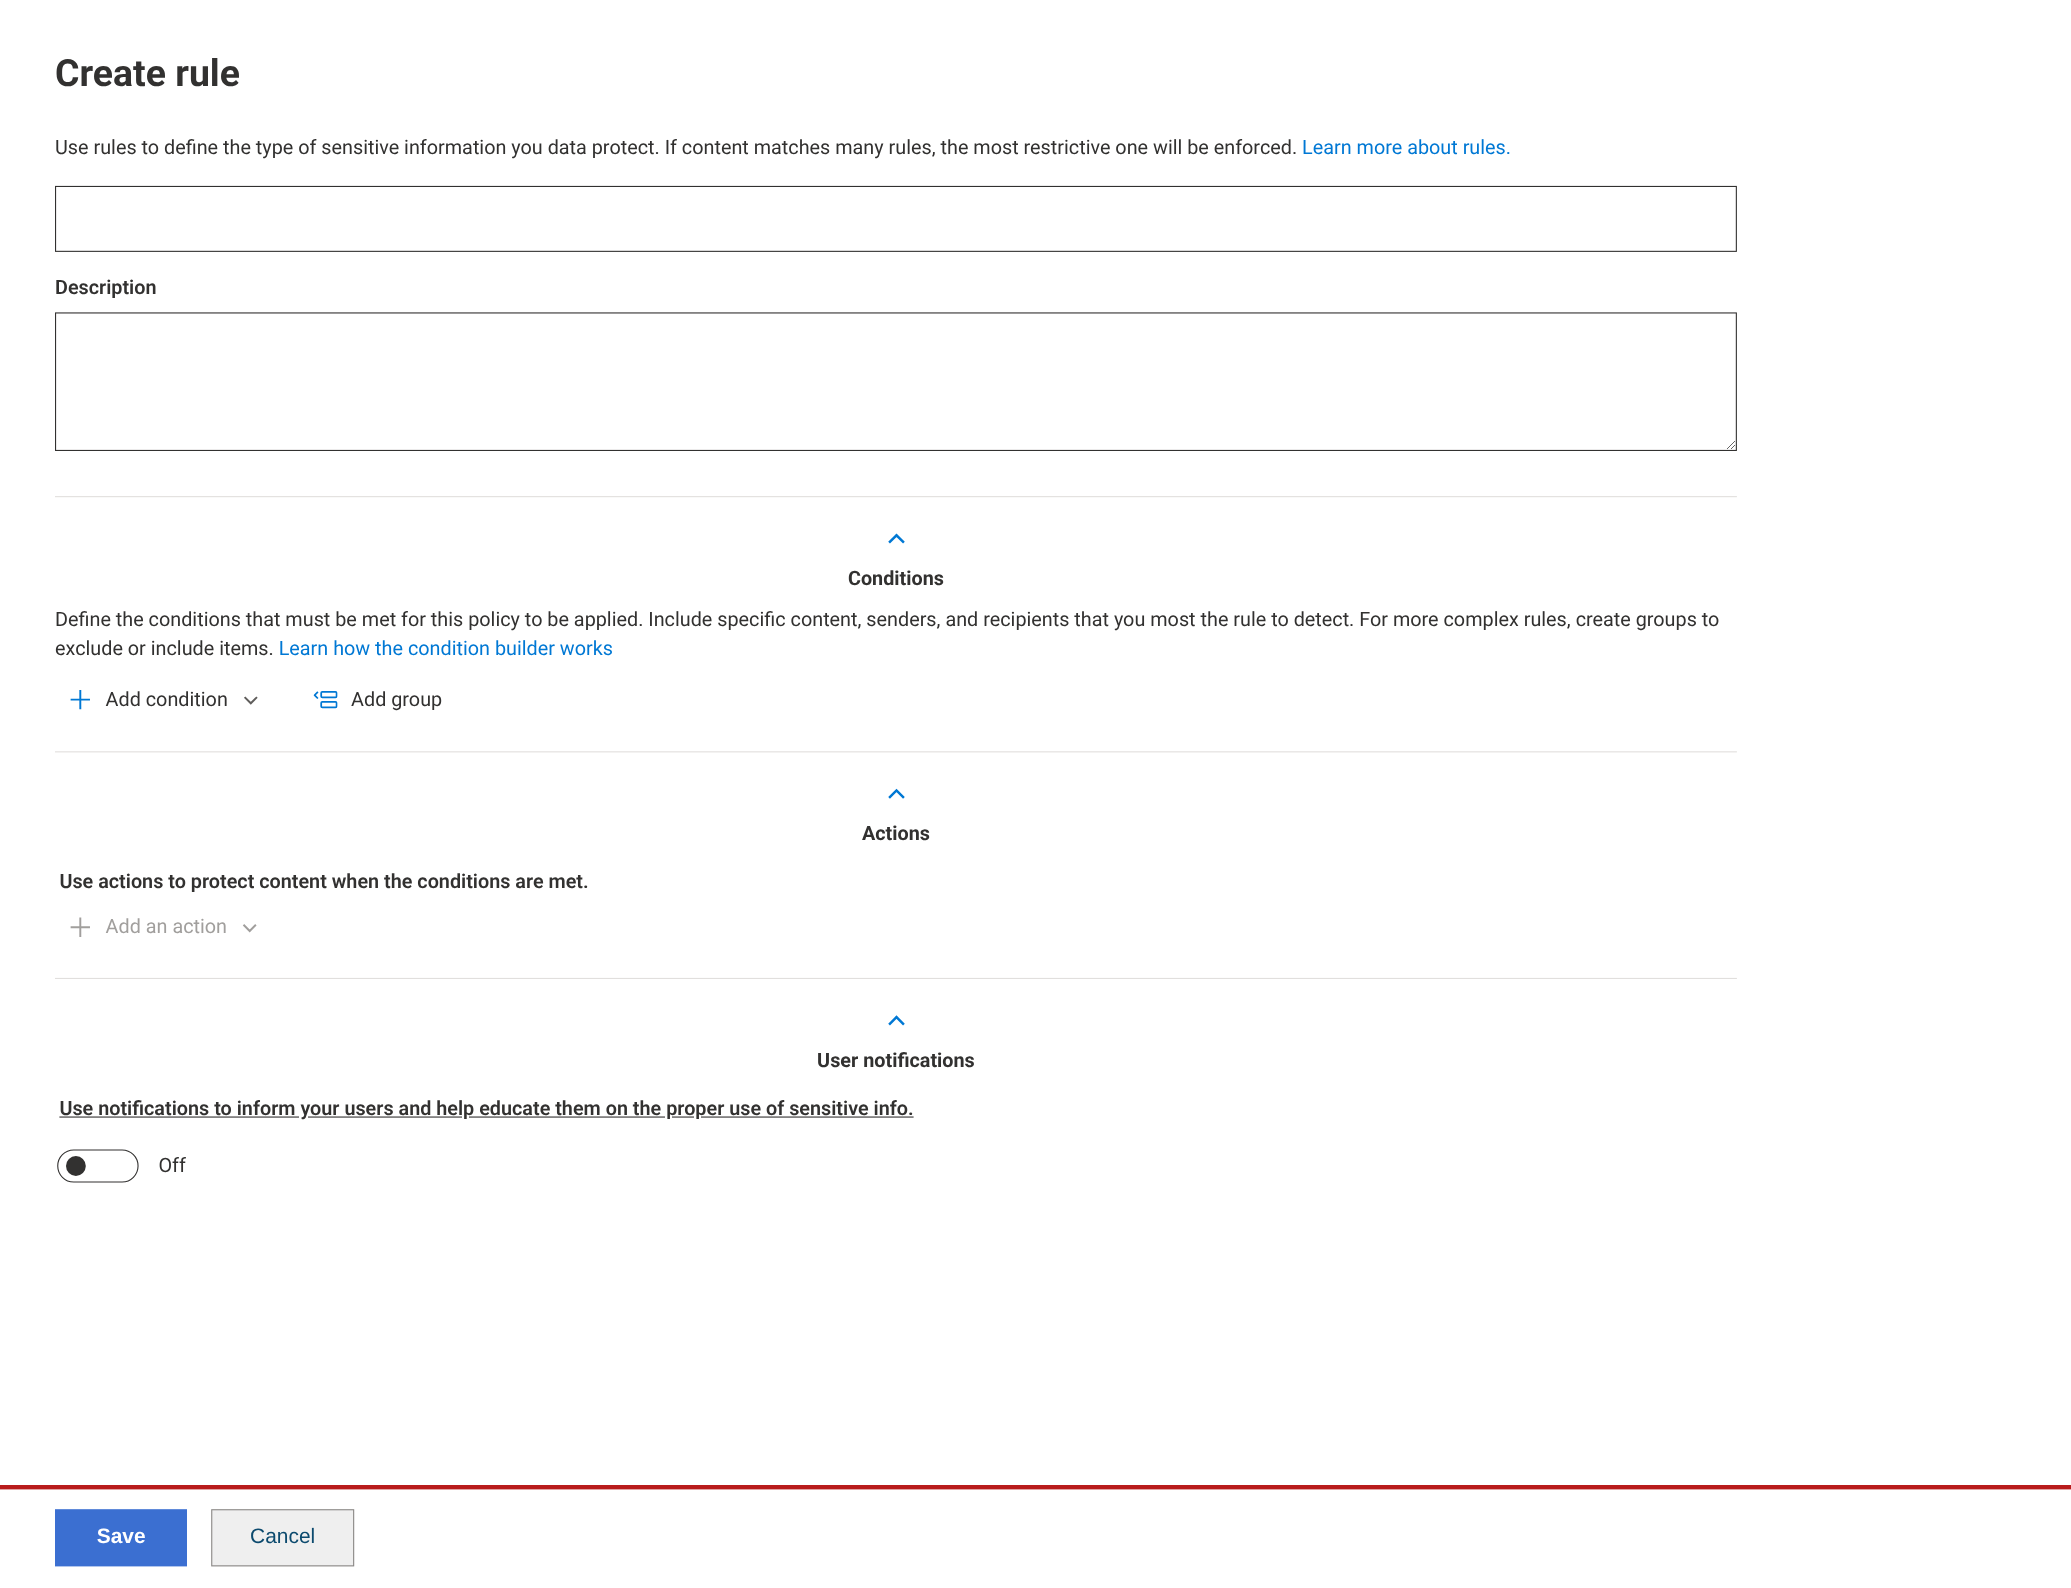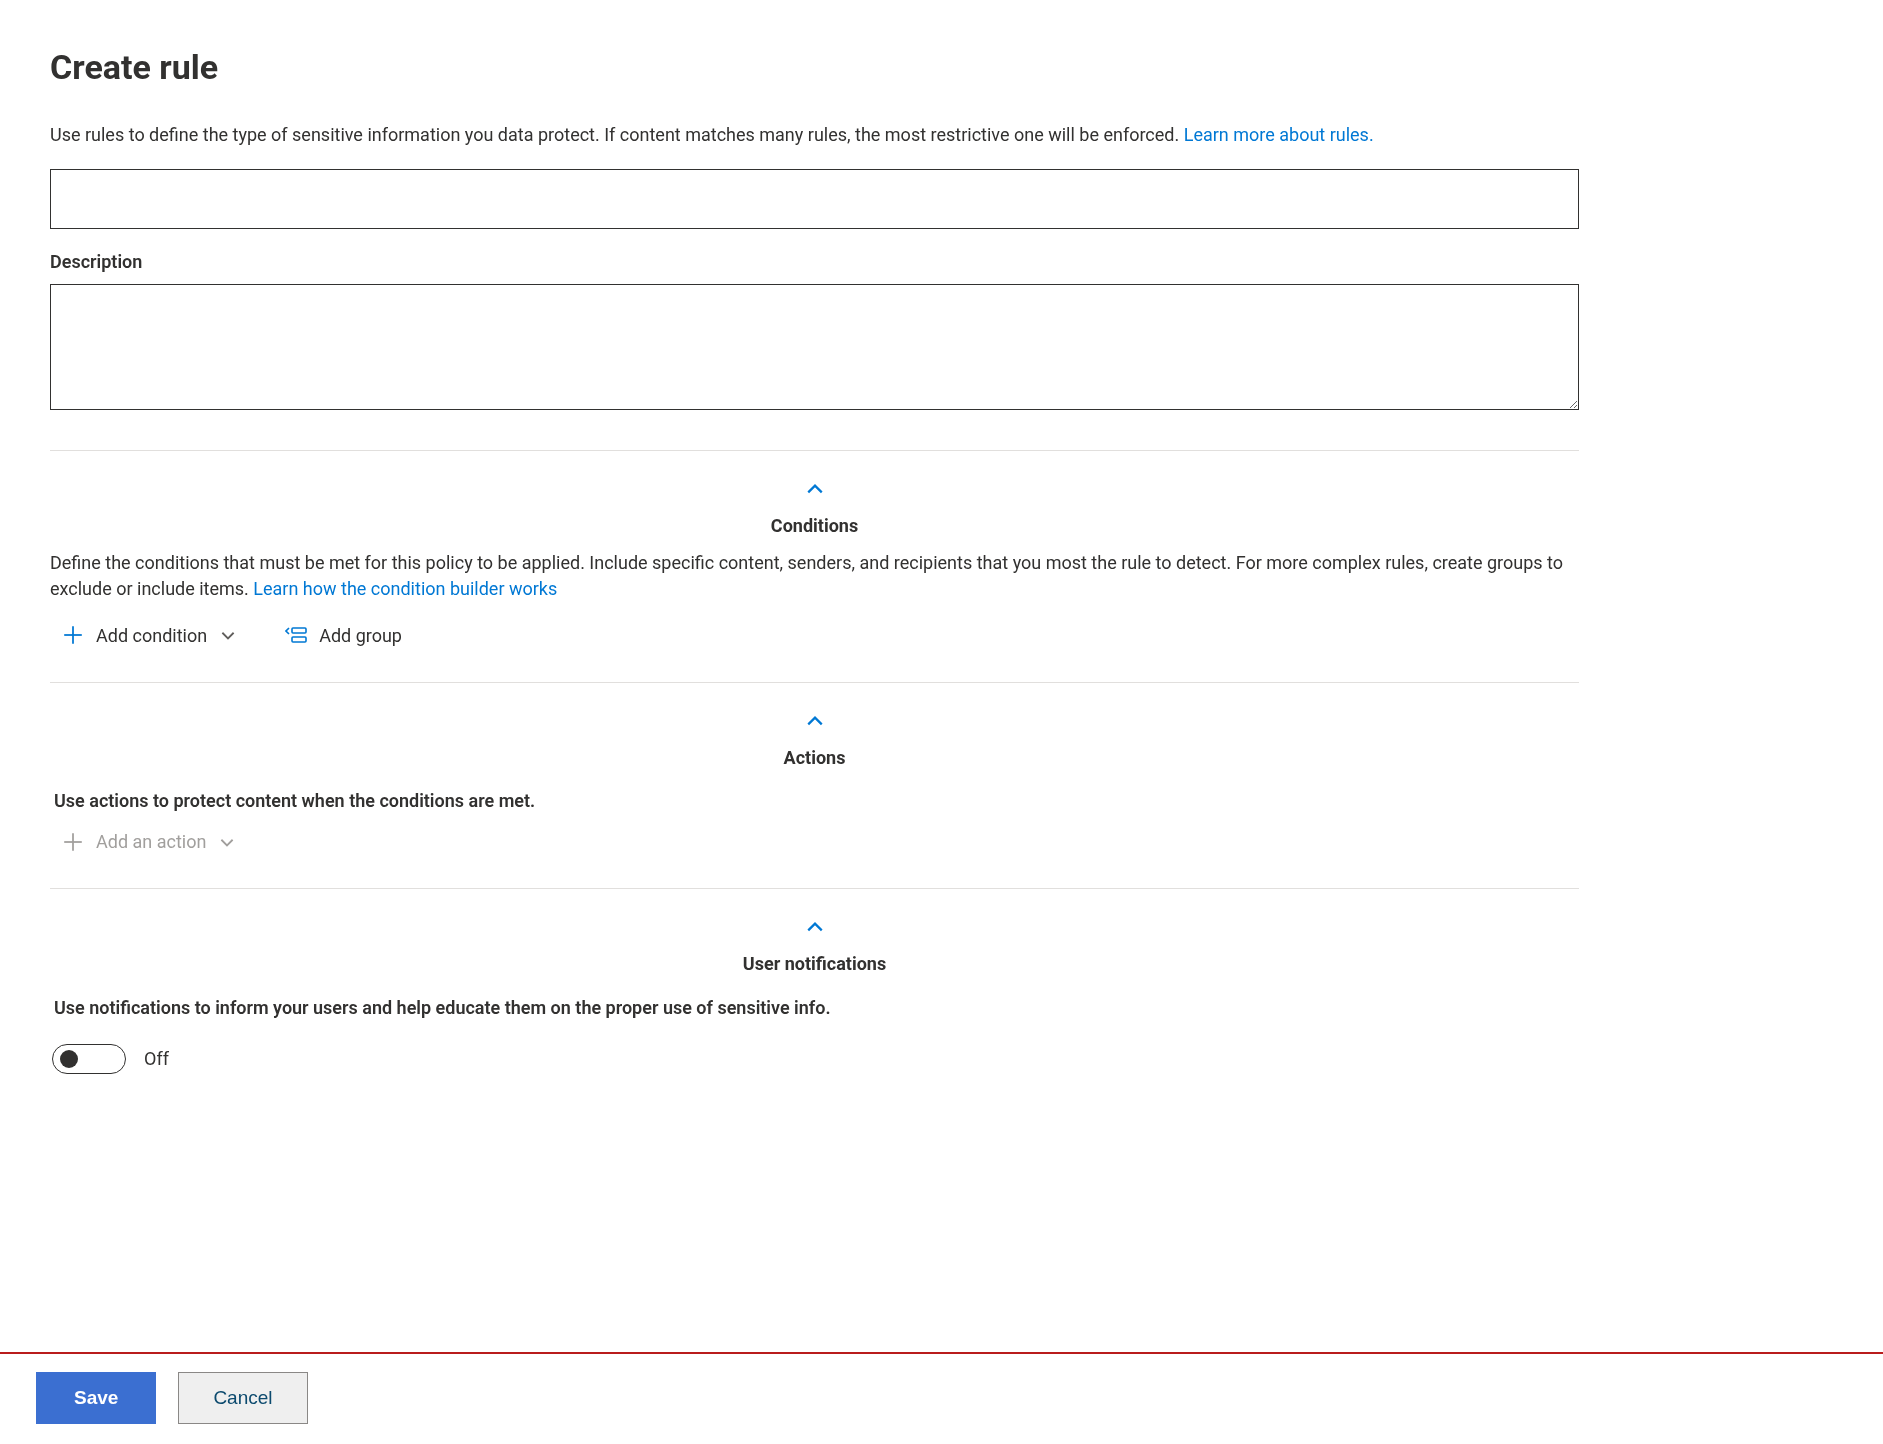--- a/index.html
+++ b/index.html
@@ -23,21 +23,21 @@
 .cmd{display:flex;align-items:center;gap:12px;cursor:pointer;color:#323130;}
 .cmd .icon{width:22px;height:22px;display:flex;align-items:center;justify-content:center;color:#0078d4;}
 .cmd .chev{width:18px;height:18px;display:flex;align-items:center;justify-content:center;color:#605e5c;}
 .cmd svg{stroke-width:1.6;fill:none;}
 .cmd.disabled{color:#a19f9d;cursor:default;}
 .cmd.disabled .icon{color:#a19f9d;}
 .cmd.disabled .chev{color:#a19f9d;}
 .toggle-row{display:flex;align-items:center;gap:18px;margin:24px 0 0 2px;}
 .toggle{width:74px;height:30px;border:1px solid #323130;border-radius:16px;background:#fff;position:relative;cursor:pointer;box-sizing:border-box;}
 .toggle .knob{position:absolute;width:18px;height:18px;border-radius:50%;background:#323130;top:5px;left:7px;}
-.footer{position:fixed;left:0;right:0;bottom:0;background:#fff;border-top:2px solid #b91c1c;padding:18px 0 20px 36px;display:flex;gap:22px;}
+.footer{position:fixed;left:0;right:0;bottom:0;background:#fff;border-top:4px solid #b91c1c;padding:18px 0 20px 50px;display:flex;gap:22px;}
 button.primary{background:#3b6fd1;color:#fff;border:none;padding:14px 38px;font-size:19px;font-weight:600;cursor:pointer;}
 button.secondary{background:#efefef;color:#0c4a6e;border:1px solid #8a8886;padding:14px 34px;font-size:19px;font-weight:400;cursor:pointer;}
 .spacer{height:140px;}
 </style>
 </head>
 <body>
 
 <div class="page">
   <div class="content">
 
@@ -130,21 +130,21 @@
 
     
     <div class="section-header">
       <span class="chevron-up-icon">
         <svg viewBox="0 0 16 16">
             <polyline points="2,11 8,5 14,11"></polyline>
           </svg>
       </span>
       <span class="title">User notifications</span>
     </div>
-    <p class="section-subdesc" style="font-weight:600;">Use notifications to inform your users and help educate them on the proper use of sensitive info.</p>
+    <p class="section-subdesc" style="font-weight:600;text-decoration:underline;">Use notifications to inform your users and help educate them on the proper use of sensitive info.</p>
 
     <div class="toggle-row">
       <div class="toggle">
         <div class="knob"></div>
       </div>
       <span>Off</span>
     </div>
 
     <div class="spacer"></div>
   </div>

